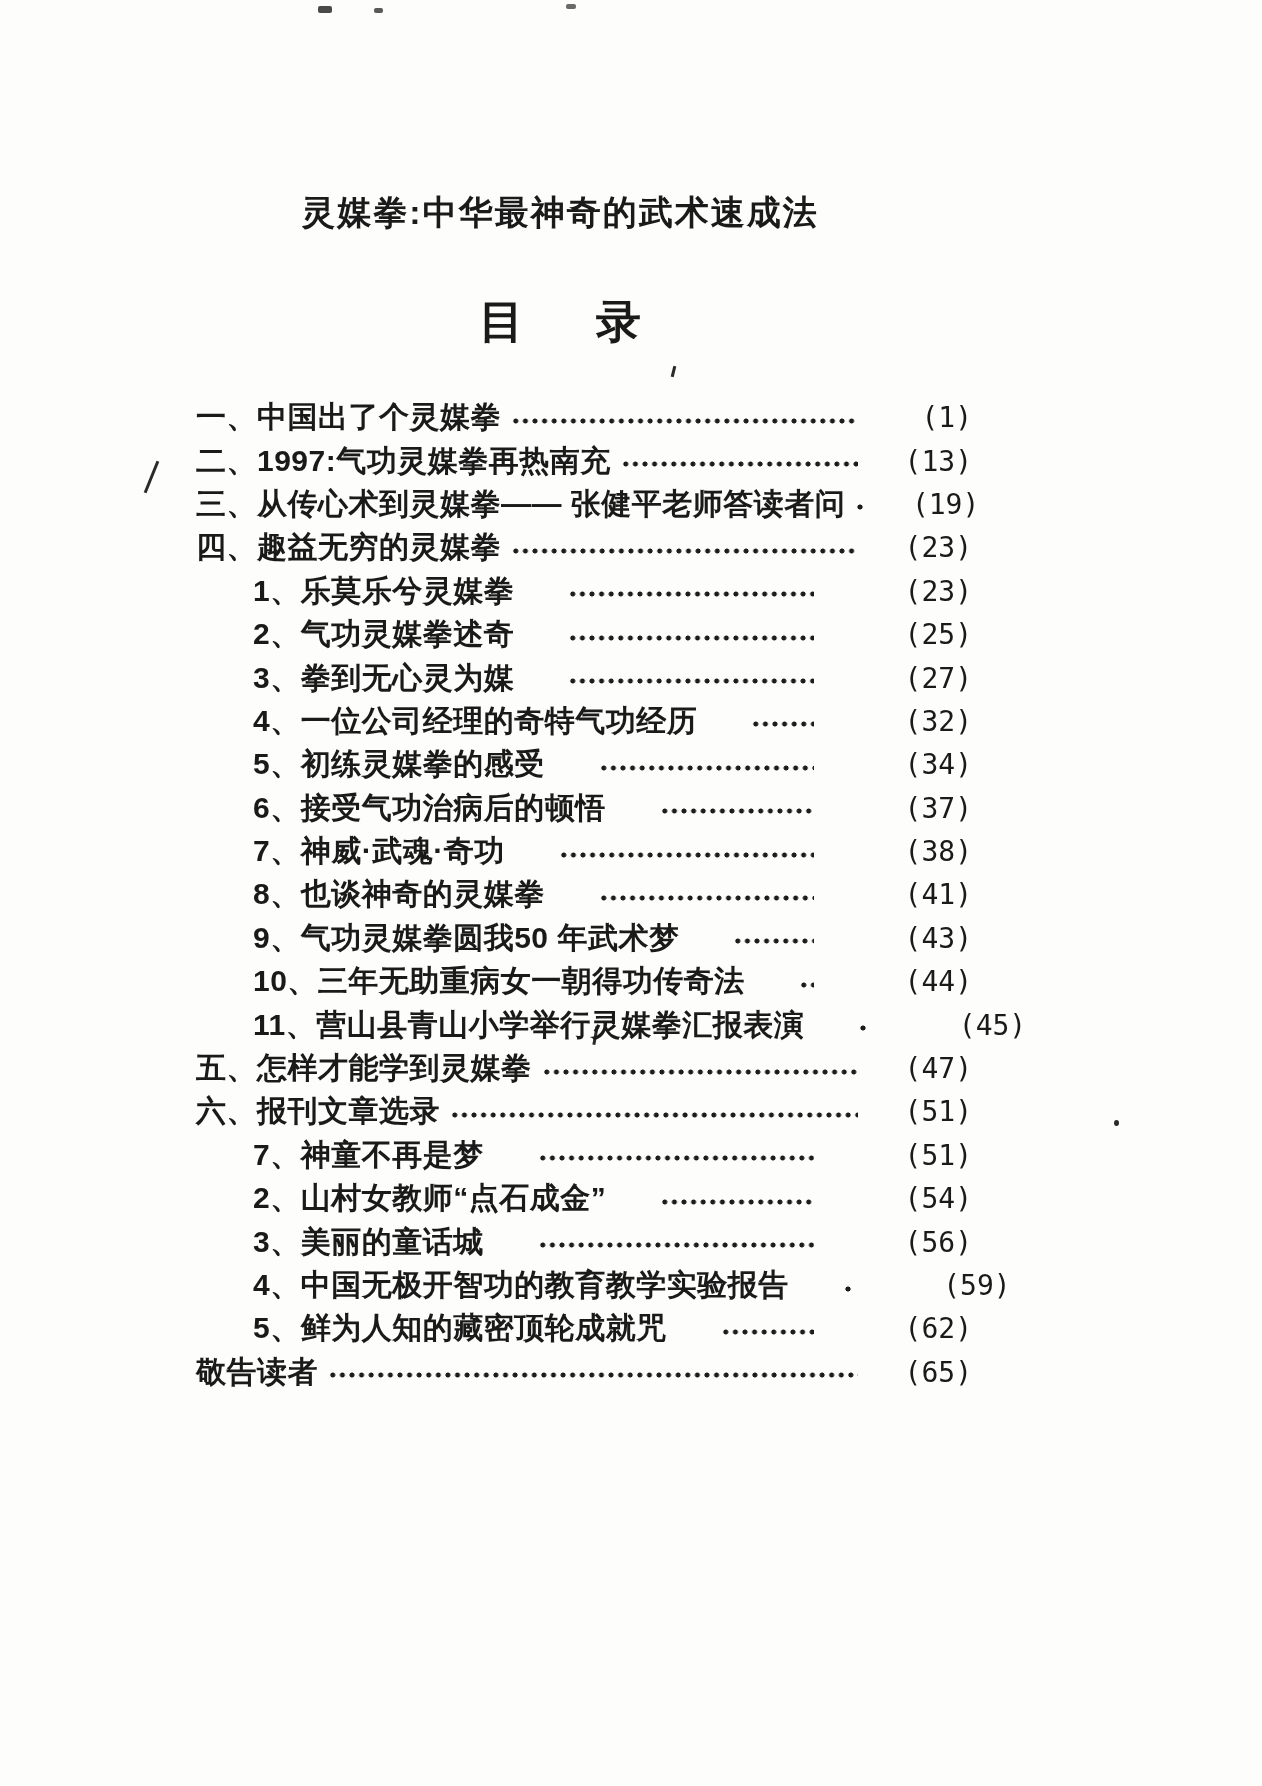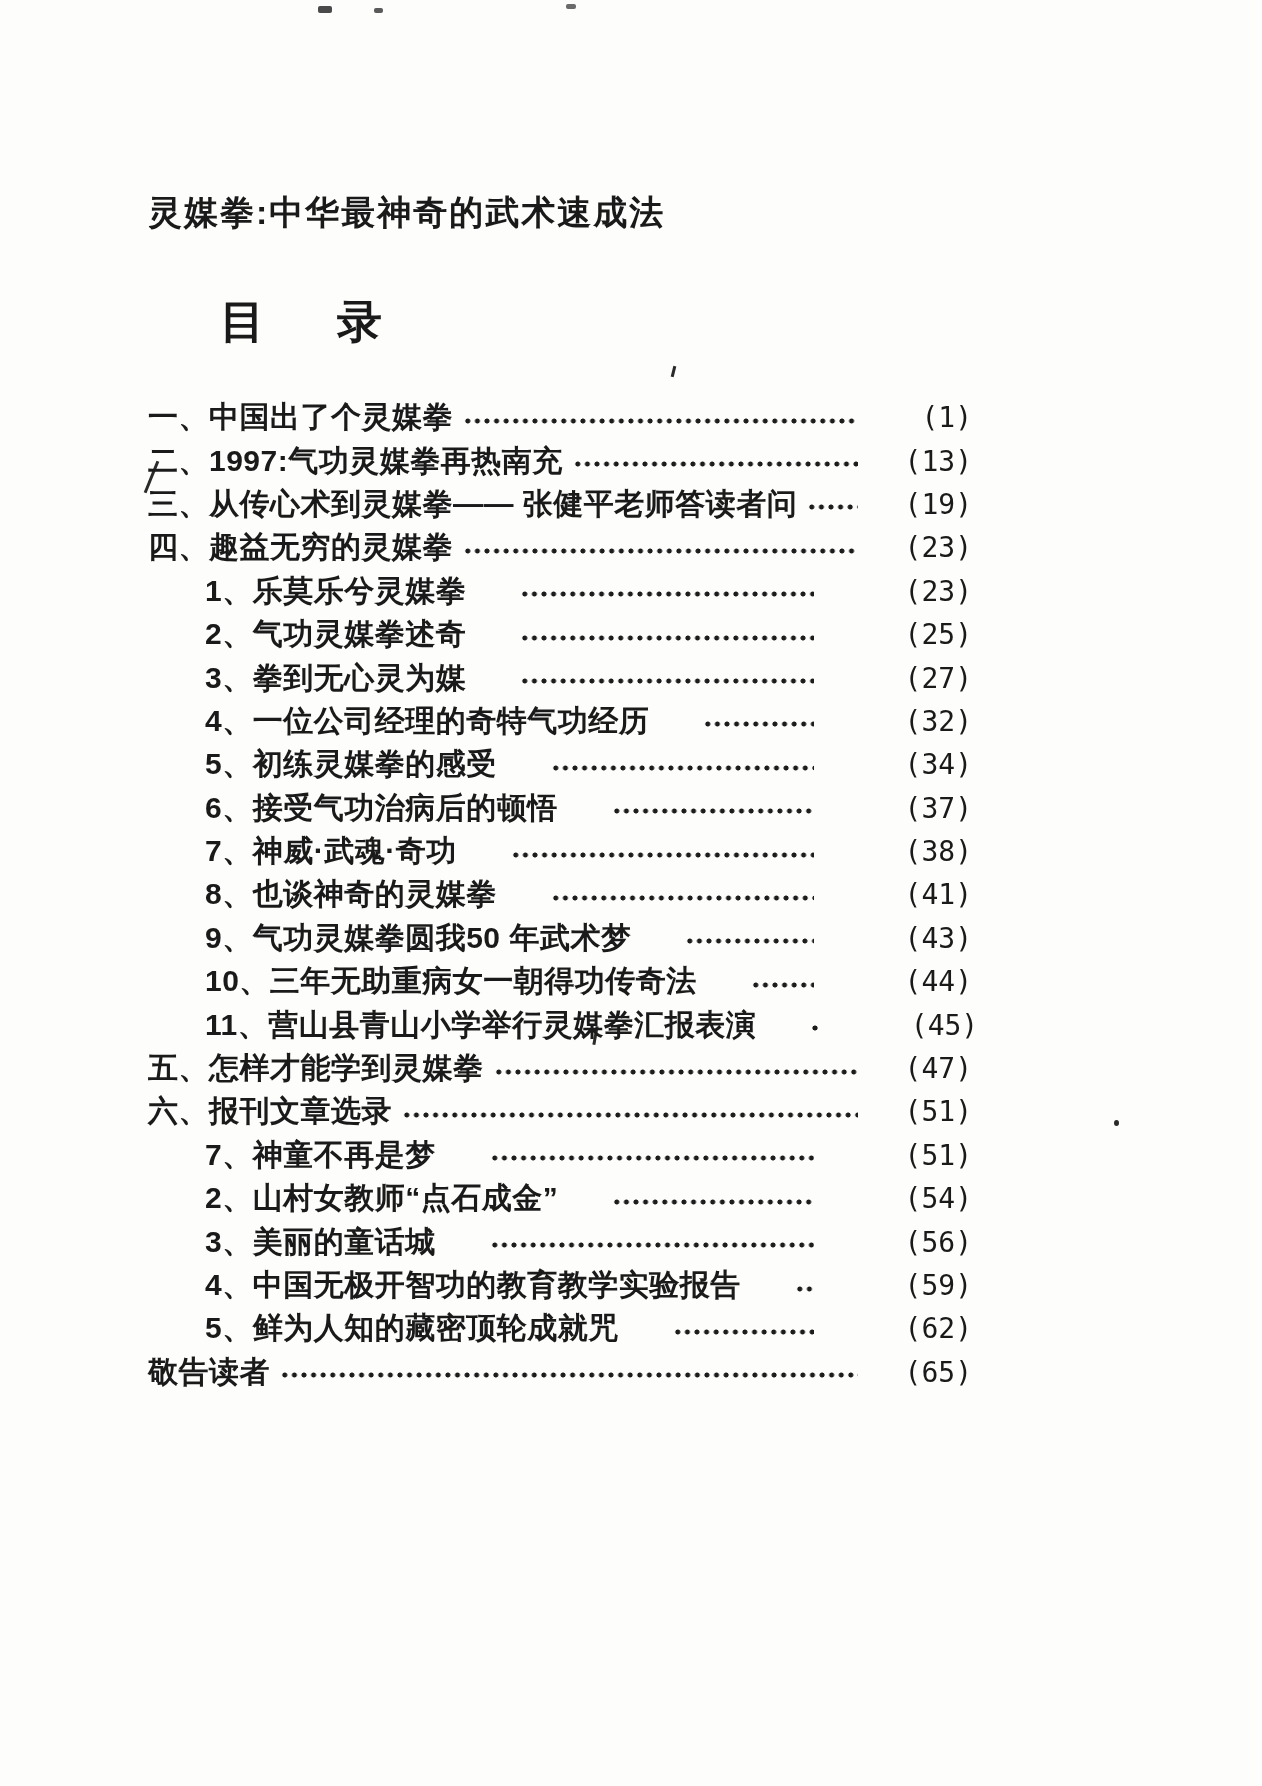--- a/index.html
+++ b/index.html
@@ -14,35 +14,36 @@
     font-family: "Liberation Sans", sans-serif;
   }
   .content {
     position: absolute;
     left: 148px;
     top: 0;
     width: 824px;
   }
   .doc-title {
     margin-top: 190px;
+    text-align: center;
     font-size: 34px;
     font-weight: 600;
     letter-spacing: 2px;
     white-space: nowrap;
   }
   .toc-heading {
     margin-top: 56px;
-    text-align: left;
+    text-align: center;
     font-size: 45px;
     font-weight: 700;
     letter-spacing: 72px;
     text-indent: 72px;
     white-space: nowrap;
   }
-  .toc-list { margin-top: 44px; }
+  .toc-list { margin-top: 44px; margin-left: 48px; }
   .toc-row {
     display: flex;
     align-items: center;
     height: 43.4px;
     font-size: 30px;
     font-weight: 600;
     white-space: nowrap;
   }
   .toc-row.lv1 { padding-left: 57px; gap: 44px; }
   .entry-label { flex: none; letter-spacing: 0.5px; }

